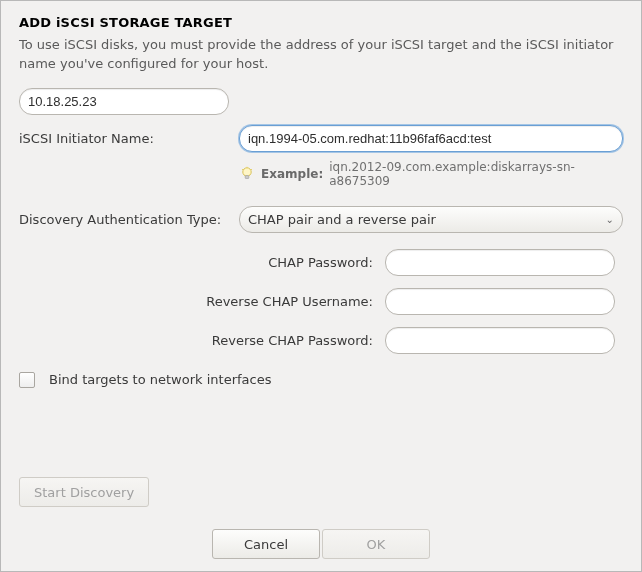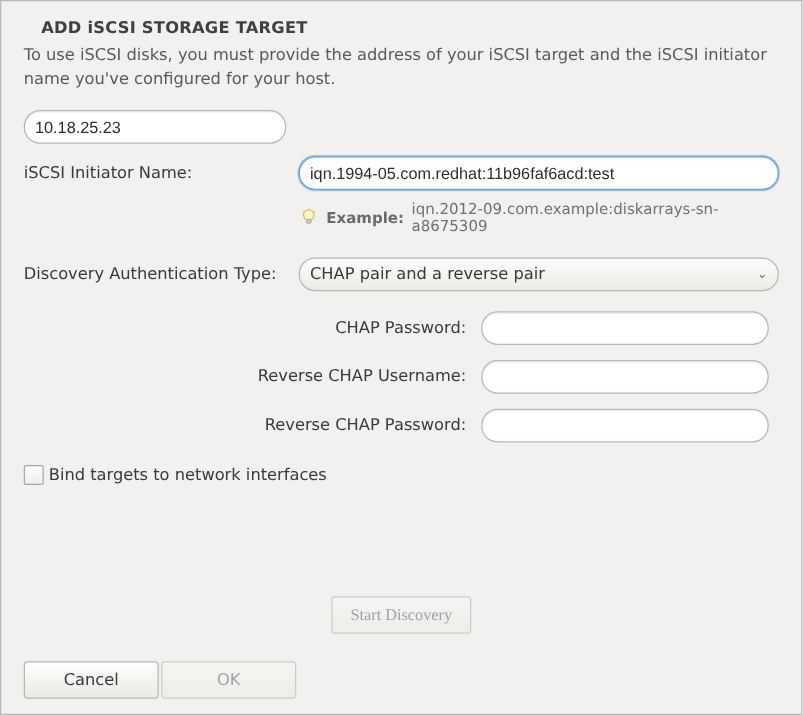--- a/index.html
+++ b/index.html
@@ -19,24 +19,23 @@
     height: 572px;
     border: 1px solid #b8b8b8;
     background: #f2f1f0;
     padding: 14px 18px 12px 18px;
     display: flex;
     flex-direction: column;
   }
   .title {
     font-weight: bold;
     font-size: 13px;
-    color: #404040;
+    color: #000000;
     margin-bottom: 6px;
     letter-spacing: 0.2px;
-    margin-left: 14px;
   }
   .description {
     color: #5a5a5a;
     font-size: 13px;
     line-height: 1.45;
     margin-bottom: 14px;
   }
   .form-row {
     display: grid;
     grid-template-columns: 210px 1fr;
@@ -119,37 +118,36 @@
     margin: 0 0 12px 0;
     padding-right: 8px;
   }
   .auth-row .alabel {
     text-align: right;
     color: #3a3a3a;
   }
 
   .bind-row {
     display: flex;
-    align-items: flex-end;
-    gap: 4px;
+    align-items: center;
+    gap: 14px;
     margin-top: 6px;
   }
   .checkbox {
     width: 14px; height: 14px;
     border: 1px solid #a9a6a0;
     border-radius: 2px;
     background: linear-gradient(#fff,#eee);
   }
 
   .discovery-row {
     margin-top: auto;
     display: flex;
-    justify-content: center;
+    justify-content: flex-start;
     padding: 30px 0 10px 0;
-    font-family: Liberation Serif, serif;
   }
   .btn {
     height: 28px;
     min-width: 78px;
     padding: 0 14px;
     border: 1px solid #b9b6b0;
     border-radius: 3px;
     background: linear-gradient(#fdfdfc, #ecebe7);
     font-size: 13px;
     color: #3a3a3a;
@@ -160,21 +158,21 @@
     user-select: none;
   }
   .btn.disabled {
     color: #a0a0a0;
     border-color: #cfccc6;
     background: linear-gradient(#f6f5f3,#edece9);
     cursor: default;
   }
   .footer {
     display: flex;
-    justify-content: flex-start;
+    justify-content: center;
     gap: 2px;
     padding-top: 12px;
   }
   .col2-spacer { }
 </style>
 </head>
 <body>
 
 <div class="dialog">
 

